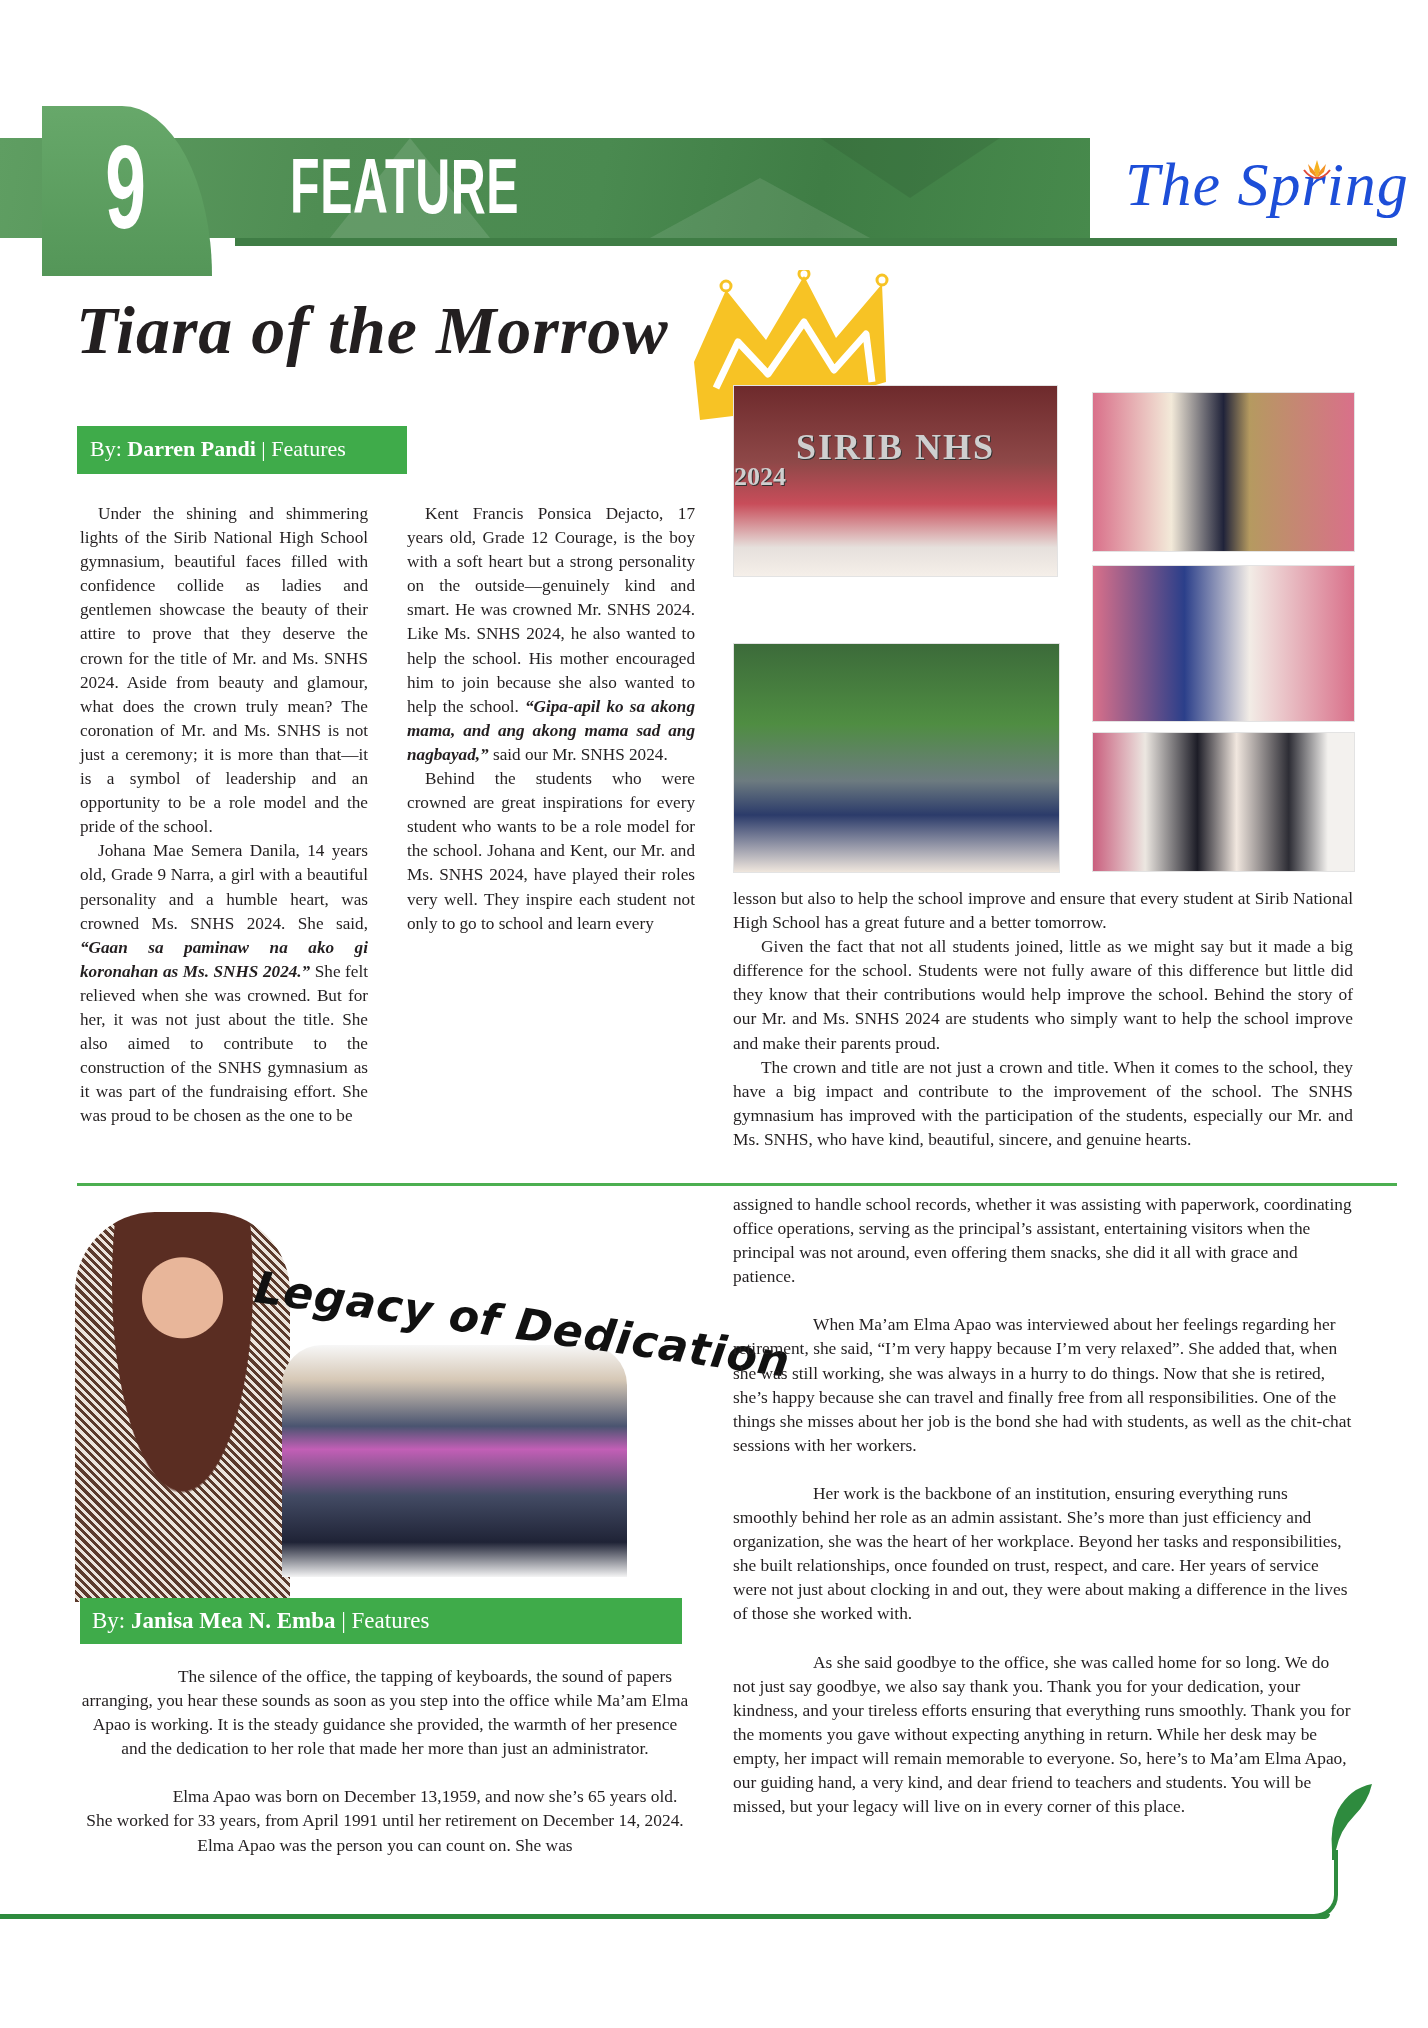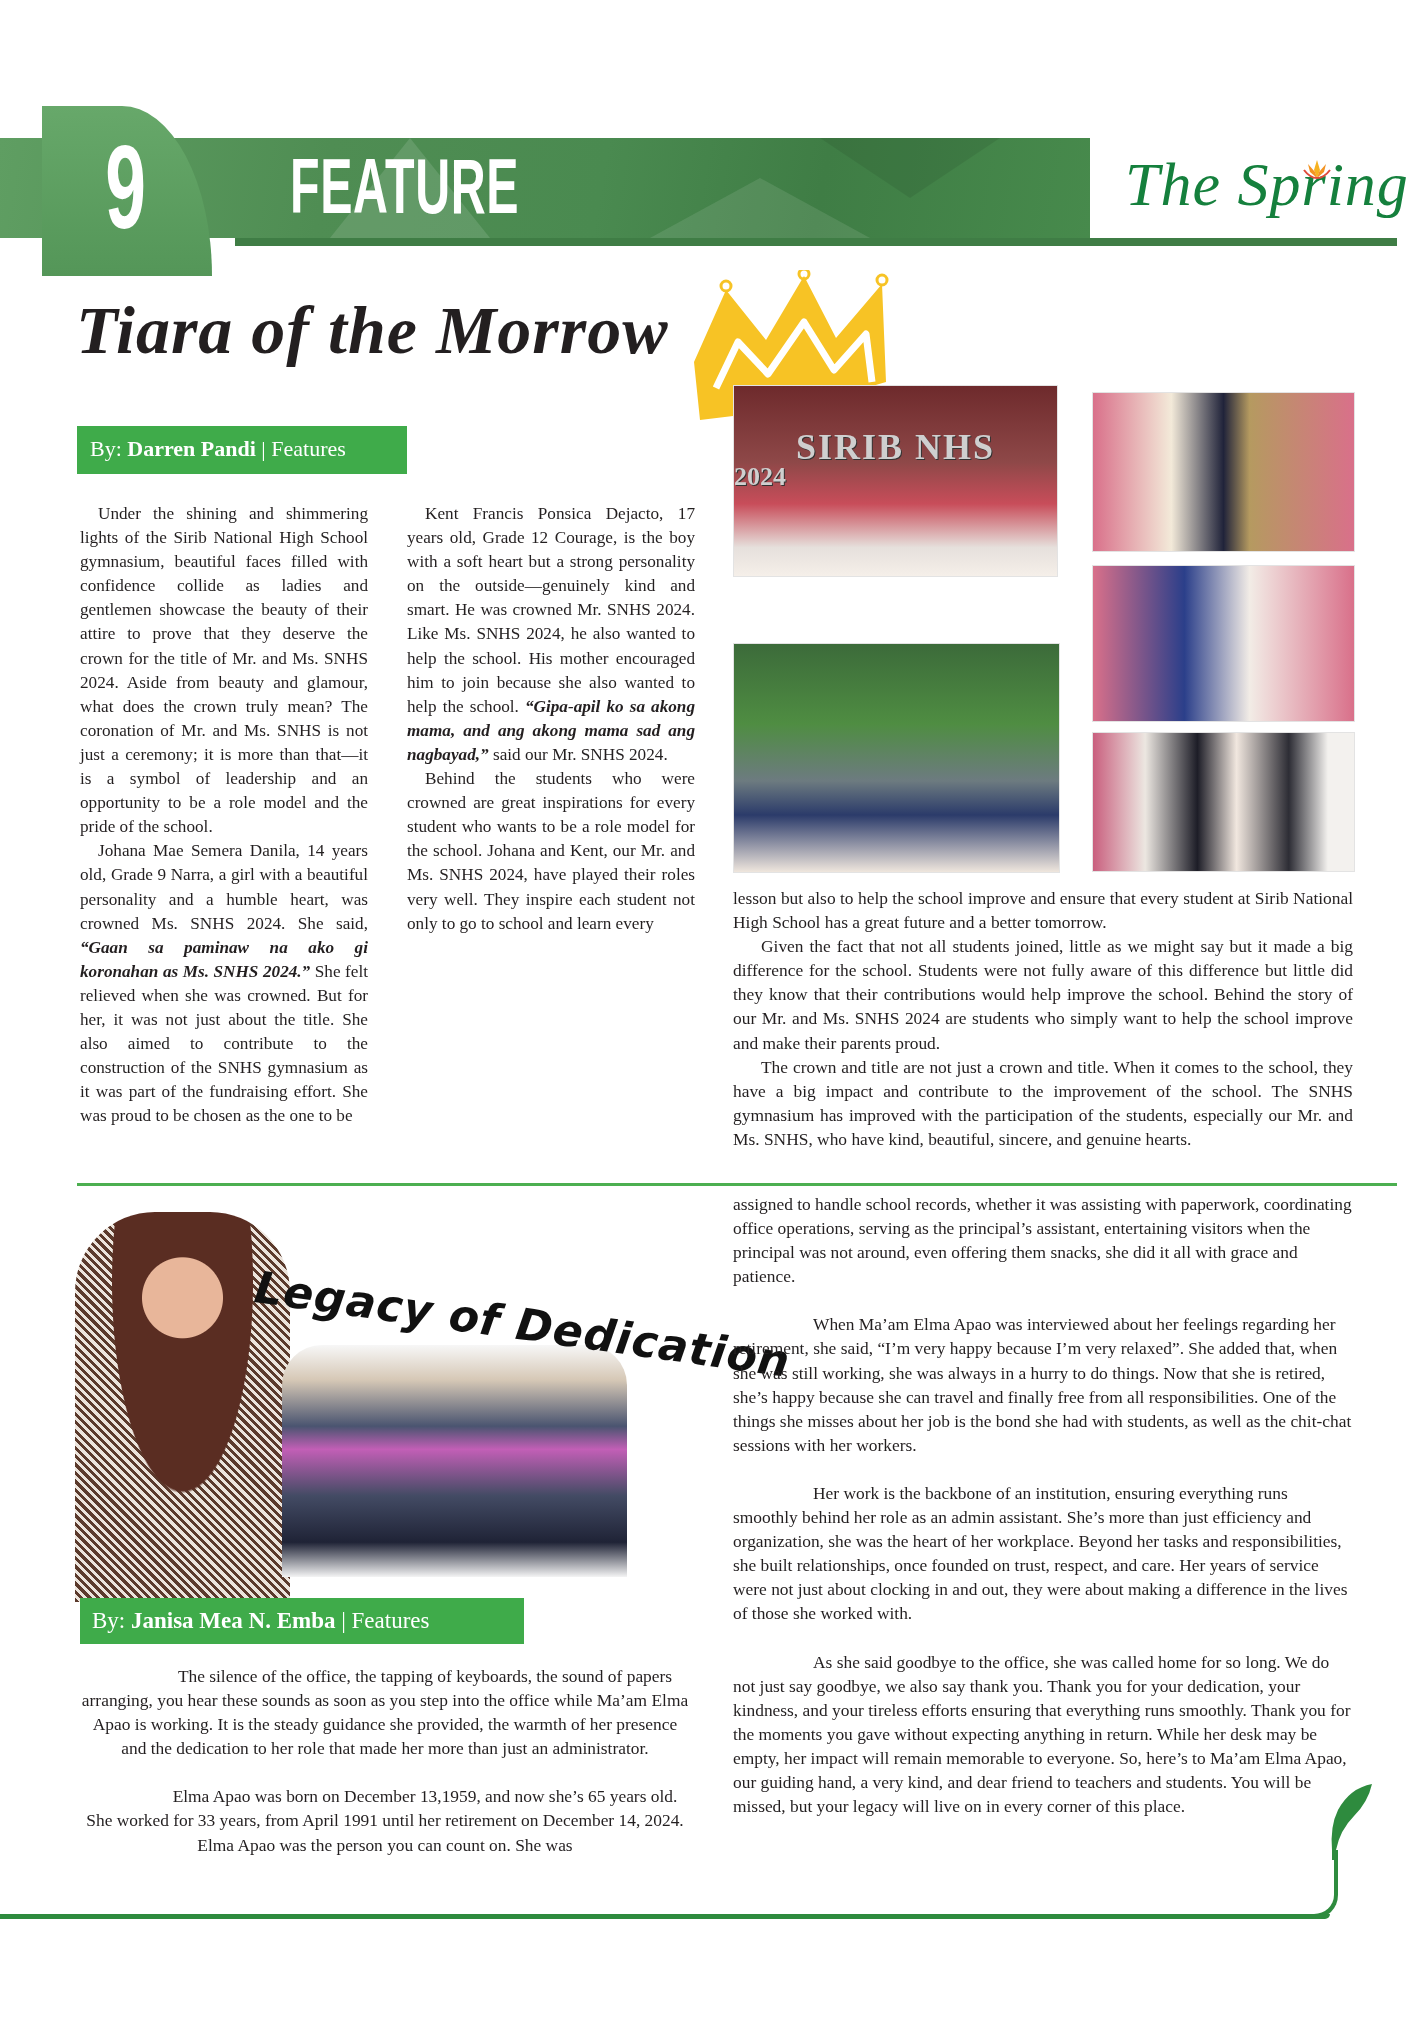--- a/index.html
+++ b/index.html
@@ -30,21 +30,21 @@
   .section-title {
     position: absolute; left: 290px; top: 146px;
     font-family: "Liberation Sans", "DejaVu Sans", sans-serif; font-weight: 700;
     font-size: 78px; line-height: 80px; color: #ffffff; letter-spacing: 1px;
     transform: scaleX(.62); transform-origin: left top;
   }
   .brand-box { position: absolute; left: 1090px; top: 138px; width: 307px; height: 100px; background: #fff; }
   .brand-logo {
     position: absolute; left: 1125px; top: 148px;
     font-family: "Liberation Serif", "DejaVu Serif", serif; font-style: italic;
-    font-size: 62px; line-height: 72px; color: #15803d; letter-spacing: 1px;
+    font-size: 62px; line-height: 72px; color: #1d4ed8; letter-spacing: 1px;
   }
   .lotus-icon { position: absolute; left: 1302px; top: 158px; width: 30px; height: 22px; }
 
   
   .headline-1 {
     position: absolute; left: 76px; top: 290px;
     font-family: "Liberation Serif", "DejaVu Serif", serif; font-style: italic;
     font-size: 68px; line-height: 80px; color: #231f20; letter-spacing: 1px;
   }
   .crown-icon { position: absolute; left: 686px; top: 270px; width: 230px; height: 160px; }
@@ -85,21 +85,21 @@
                 repeating-linear-gradient(45deg,#5b3a2c 0 3px,#ece4dc 3px 6px);
     border-radius: 80px 80px 0 0; }
   .group-photo { position: absolute; left: 282px; top: 1345px; width: 345px; height: 232px;
     background: linear-gradient(180deg,#f7f7f7 0%, #d6c8b6 15%, #4a5470 35%, #c25fb6 45%, #434b64 65%, #1f2336 85%, #f4f4f4 100%);
     border-radius: 40px 40px 0 0; }
   .headline-2 {
     position: absolute; left: 255px; top: 1262px;
     font-family: "DejaVu Sans", sans-serif; font-style: italic; font-weight: 700;
     font-size: 44px; line-height: 50px; color: #111; transform: rotate(8deg); transform-origin: left center; letter-spacing: 1px;
   }
-  .byline-2 { left: 80px; top: 1598px; width: 444px; height: 46px; font-size: 23px; }
+  .byline-2 { left: 80px; top: 1598px; width: 602px; height: 46px; font-size: 23px; }
   .col-4 { left: 80px; top: 1664px; width: 610px; font-size: 17.4px; line-height: 24.1px; text-align: center; }
   .col-5 { left: 733px; top: 1192px; width: 620px; font-size: 17.4px; line-height: 24.1px; text-align: left; }
   .col-4 p, .col-5 p { text-indent: 80px; margin-bottom: 24px; }
   .col-4 p.cont, .col-5 p.cont { text-indent: 0; }
 
   .footer-rule { position: absolute; left: 0; top: 1914px; width: 1330px; height: 5px; background: #2e8b3e; border-radius: 0 0 8px 0; }
   .footer-curve { position: absolute; left: 1310px; top: 1850px; width: 28px; height: 69px; border-right: 4px solid #2e8b3e; border-bottom: 5px solid #2e8b3e; border-radius: 0 0 24px 0; }
   .feather-icon { position: absolute; left: 1320px; top: 1780px; width: 60px; height: 80px; }
 </style>
 </head>

